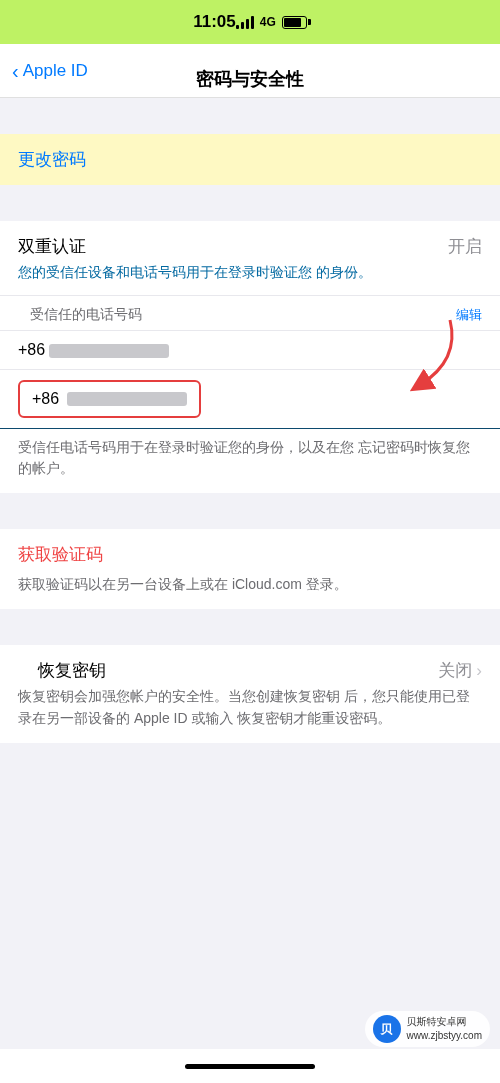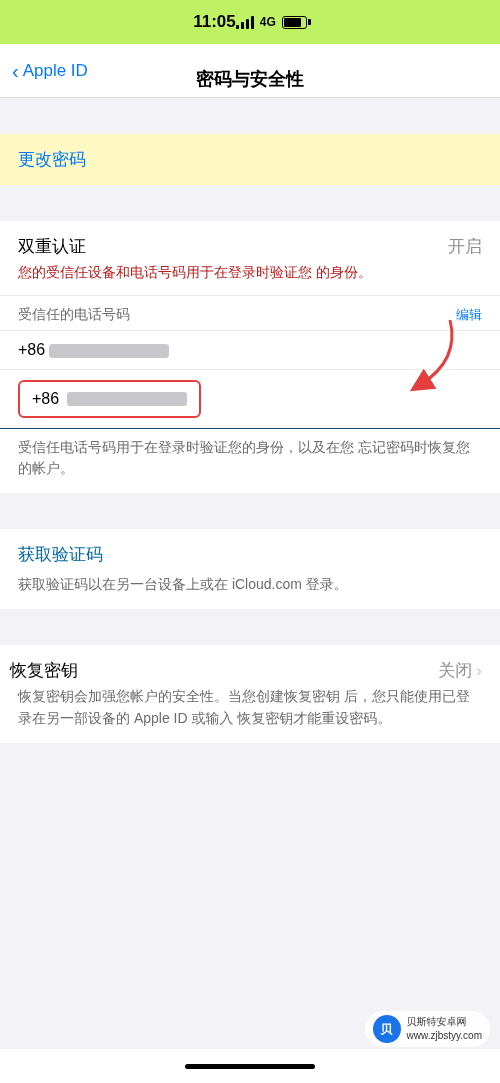--- a/index.html
+++ b/index.html
@@ -149,33 +149,34 @@
       font-weight: 500;
       color: #000;
     }
     .two-factor-status {
       font-size: 17px;
       color: #8e8e93;
     }
     .two-factor-desc {
       padding: 0 18px 12px 18px;
       font-size: 14px;
-      color: #b91c1c;
+      color: #0369a1;
       line-height: 1.5;
     }
     .trusted-phone-header {
       display: flex;
       justify-content: space-between;
       align-items: center;
       padding: 10px 18px 6px 18px;
       border-top: 1px solid #e8e8ed;
     }
     .trusted-phone-label {
       font-size: 14px;
       color: #6c6c70;
+      margin-left: 12px;
     }
     .trusted-phone-edit {
       font-size: 13px;
       color: #007aff;
     }
     .phone-number-row {
       padding: 10px 18px;
       border-top: 1px solid #e8e8ed;
     }
     .phone-number-text {
@@ -216,39 +217,40 @@
     
     .verify-section {
       background: #fff;
       margin-top: 18px;
     }
     .verify-header-row {
       padding: 14px 18px 4px 18px;
     }
     .verify-title {
       font-size: 17px;
-      color: #0369a1;
+      color: #ef4444;
     }
     .verify-desc {
       padding: 4px 18px 14px 18px;
       font-size: 14px;
       color: #6c6c70;
       line-height: 1.5;
     }
 
     
     .recovery-section {
       background: #fff;
       margin-top: 18px;
     }
     .recovery-header {
       display: flex;
       justify-content: space-between;
       align-items: flex-end;
-      padding: 14px 18px 4px 10px;
+      padding: 14px 18px 4px 18px;
+      margin-left: 20px;
     }
     .recovery-title {
       font-size: 17px;
       font-weight: 500;
       color: #000;
     }
     .recovery-status-row {
       display: flex;
       align-items: center;
       gap: 4px;

